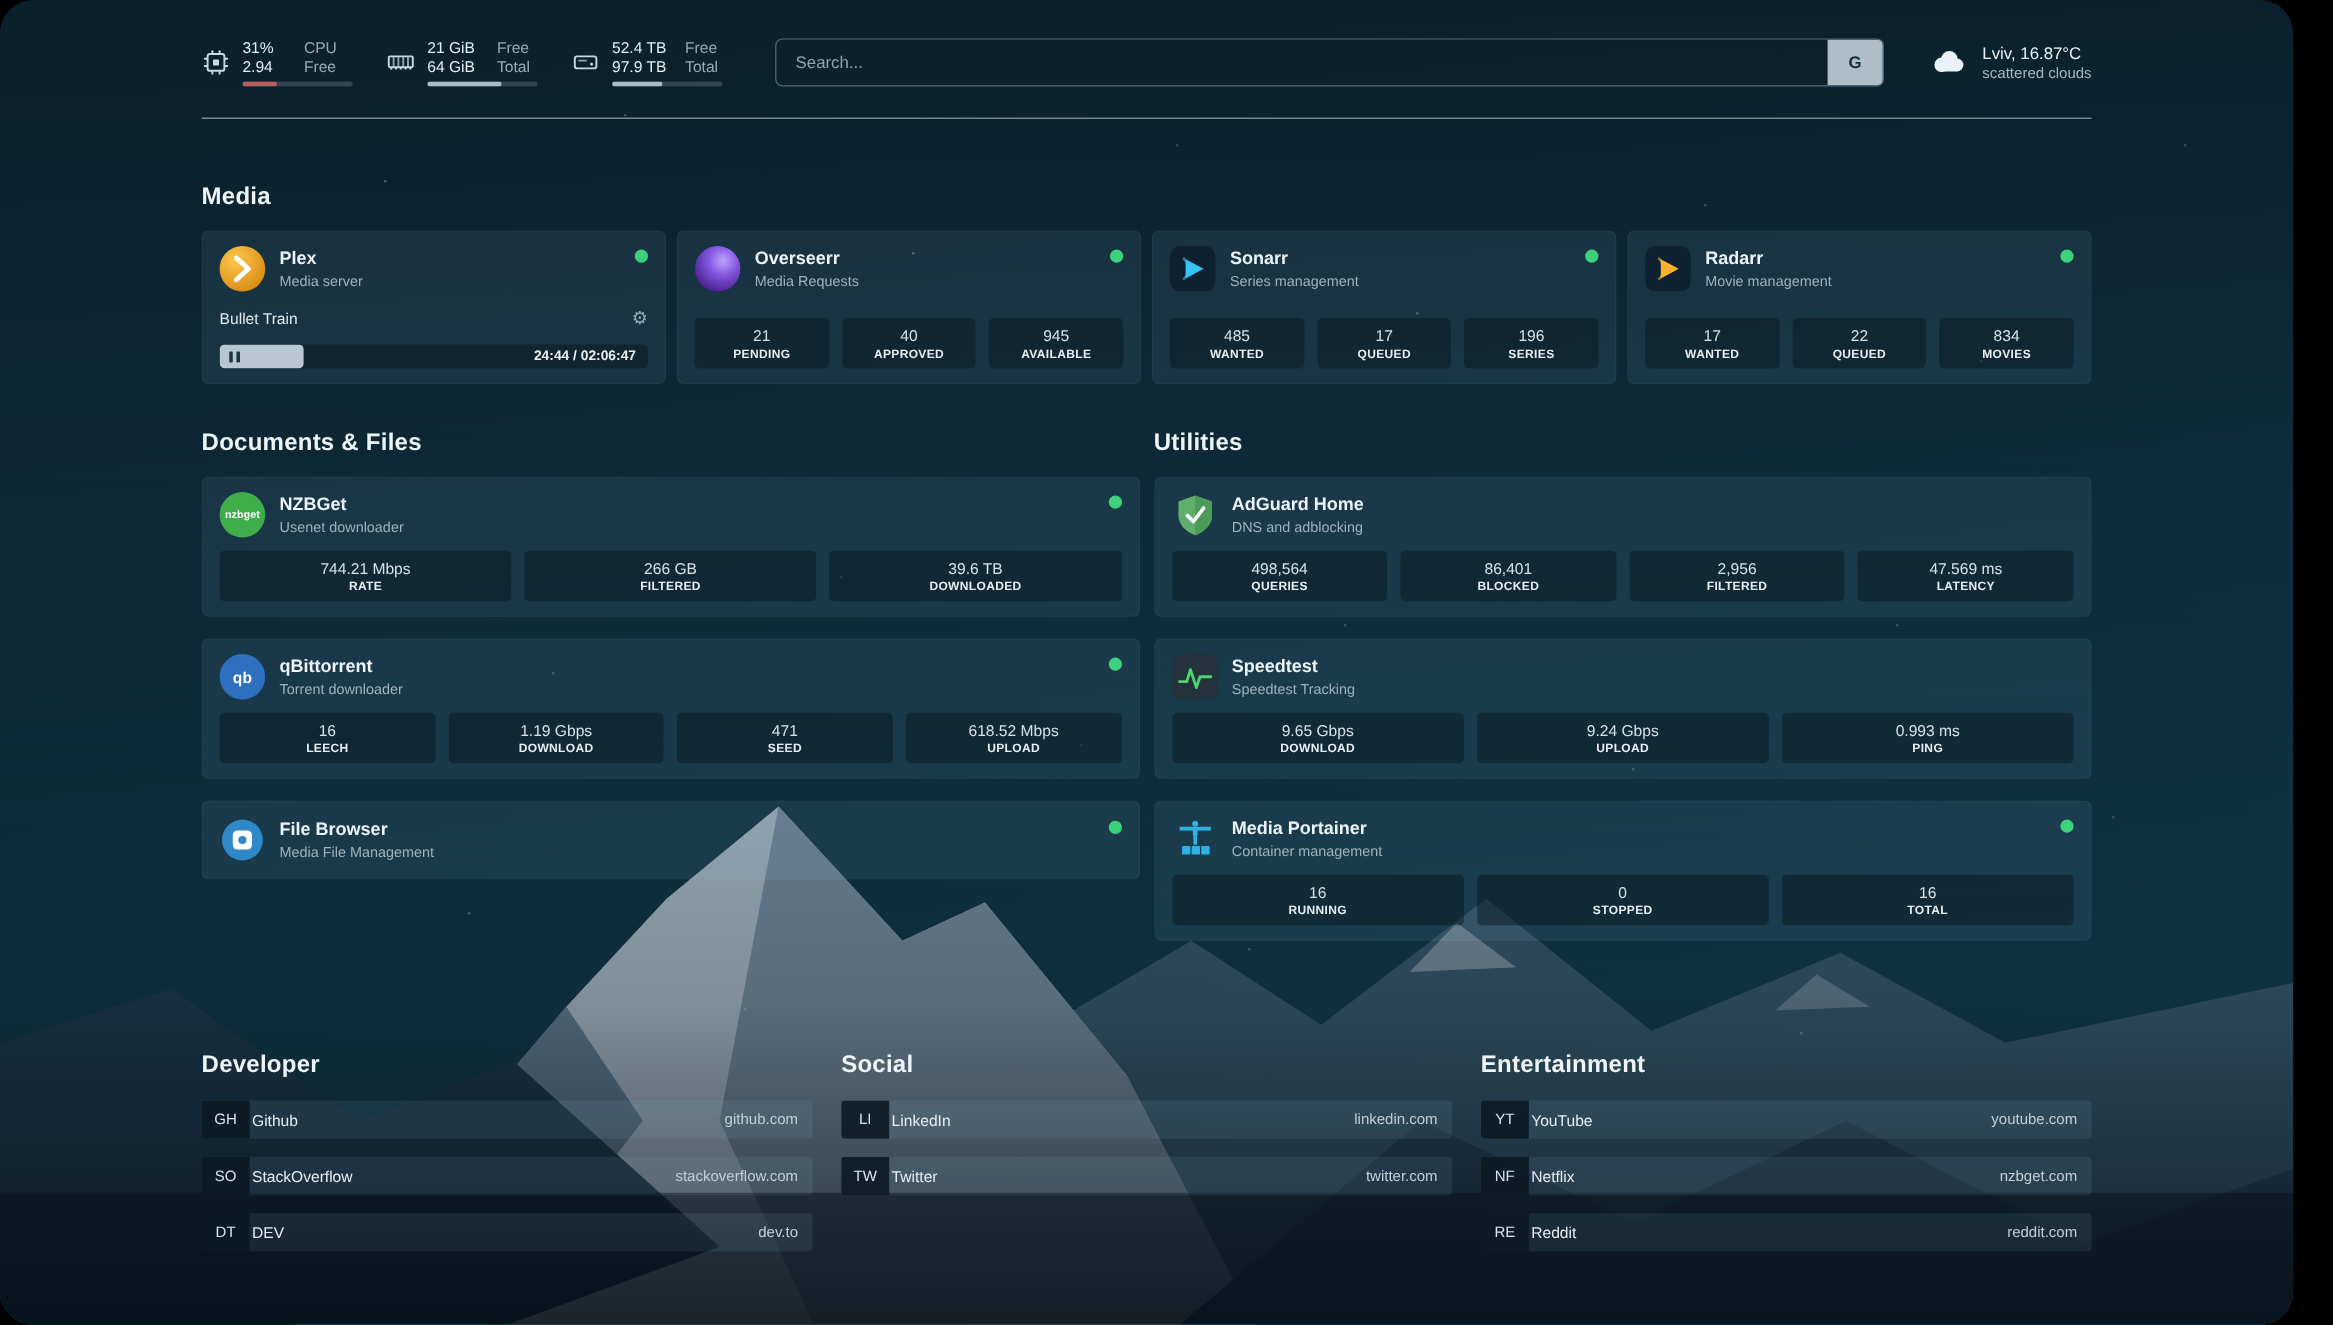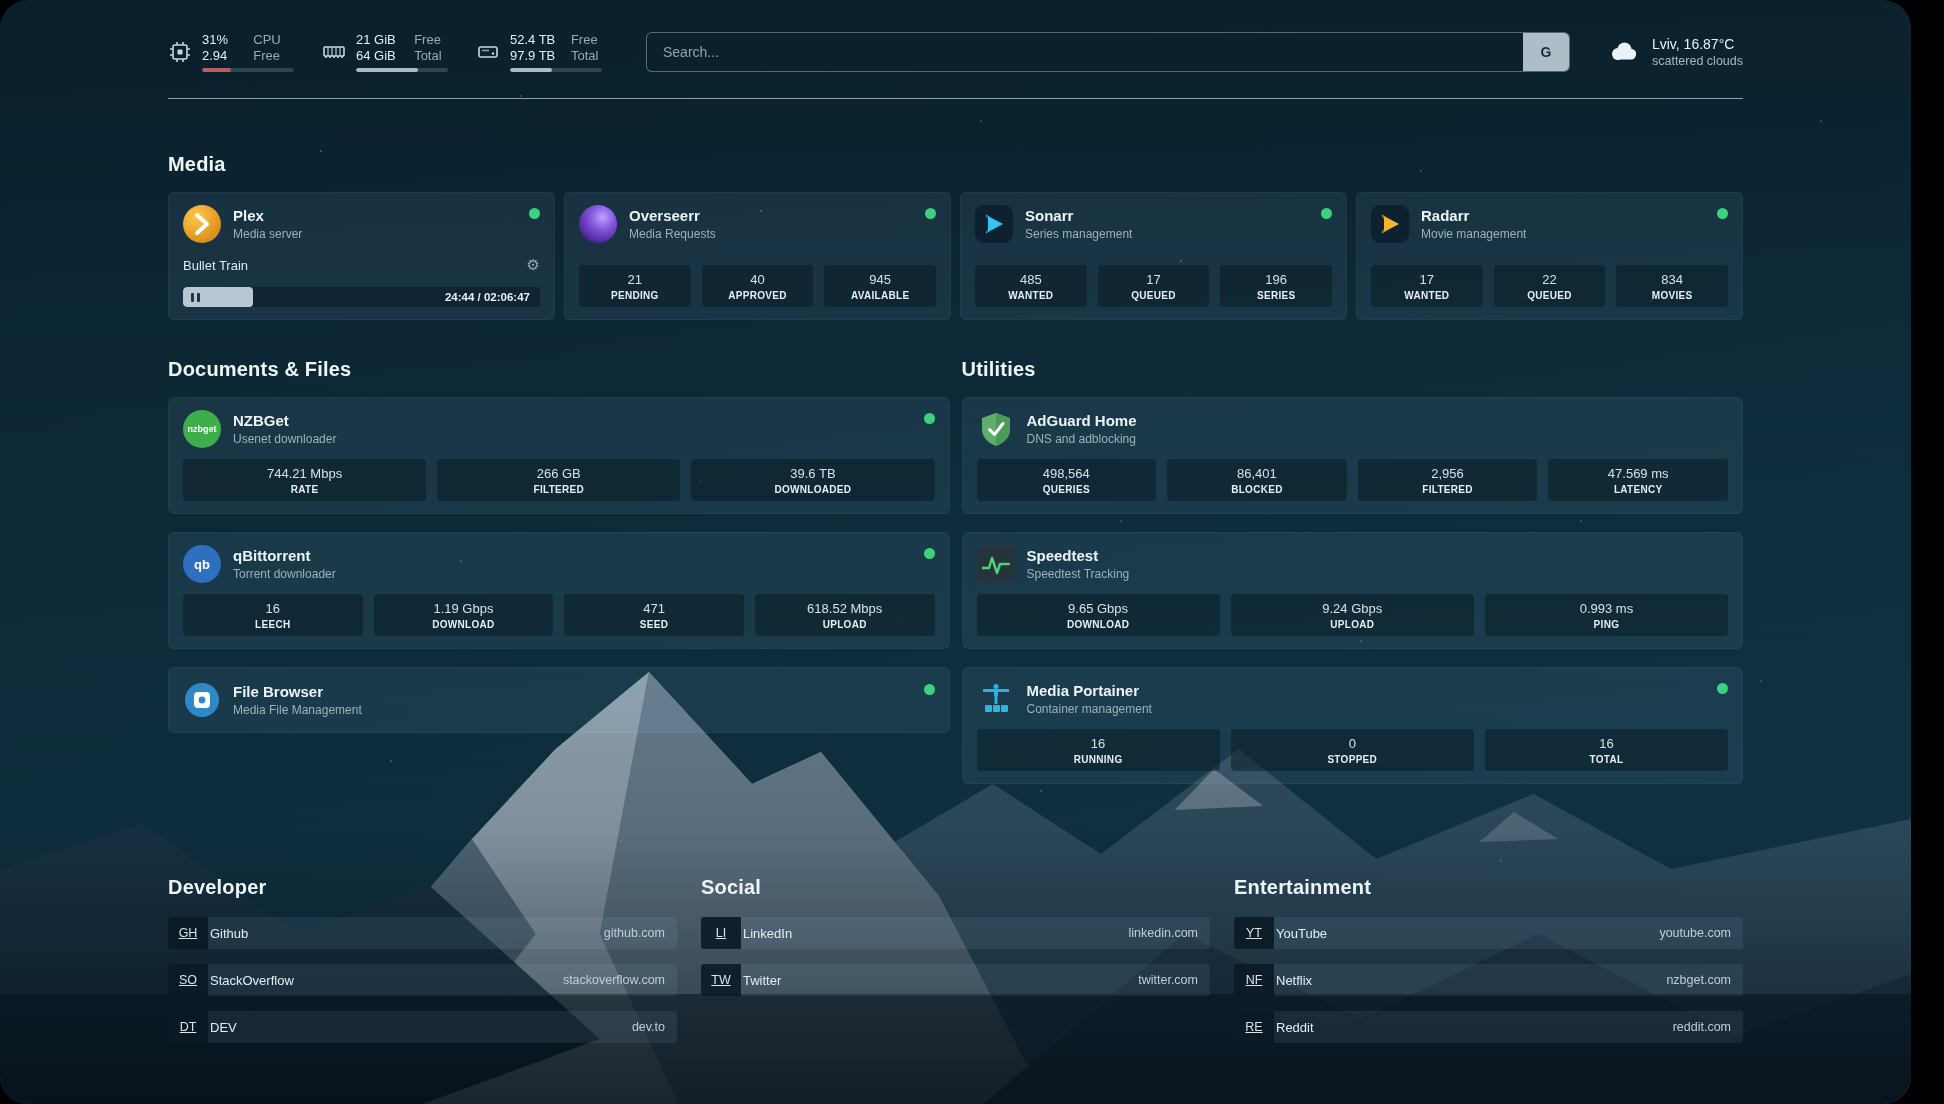--- a/index.html
+++ b/index.html
@@ -83,21 +83,21 @@
   .pfill { position:absolute; left:0; top:0; bottom:0; width:19.5%; background:rgba(214,228,237,.85); border-radius:4px; }
   .pausepill { position:relative; z-index:1; margin-left:8px; display:flex; gap:3px; cursor:pointer; }
   .pausepill i { width:3px; height:9px; background:#1d3temp; background:#1d3644; border-radius:1px; display:block; }
   .ptime { margin-left:auto; margin-right:10px; position:relative; z-index:1; font-size:11.5px; font-weight:700; color:#e8f0f4; }
   
   .cols3 { display:grid; grid-template-columns:1fr 1fr 1fr; column-gap:24px; margin-top:34px; }
   .cols3 .stitle { margin-top:40px; margin-bottom:18px; }
   .bk-row { display:flex; align-items:center; height:32px; margin-bottom:15px; border-radius:3px;
     background:rgba(150,195,222,.10); overflow:hidden; cursor:pointer; }
   .bk-tag { width:40px; align-self:stretch; display:flex; align-items:center; justify-content:center;
-    background:rgba(9,24,34,.88); color:#d9e4ea; font-size:12.5px;text-decoration:underline; }
+    background:rgba(9,24,34,.88); color:#d9e4ea; font-size:12.5px; }
   .bk-name { margin-left:2px; font-size:13px; color:#e5edf2; }
   .bk-domain { margin-left:auto; margin-right:12px; font-size:12.5px; color:#c0ced6; }
 </style>
 </head>
 <body>
 
 <div class="screen">
 
   <svg class="bg-mountains" viewBox="0 0 1944 470" preserveAspectRatio="none">
     <path d="M820 260 L1010 150 L1120 220 L1260 115 L1400 225 L1560 160 L1700 235 L1944 185 L1944 470 L820 470 Z" fill="#55738b" opacity="0.6"></path>

